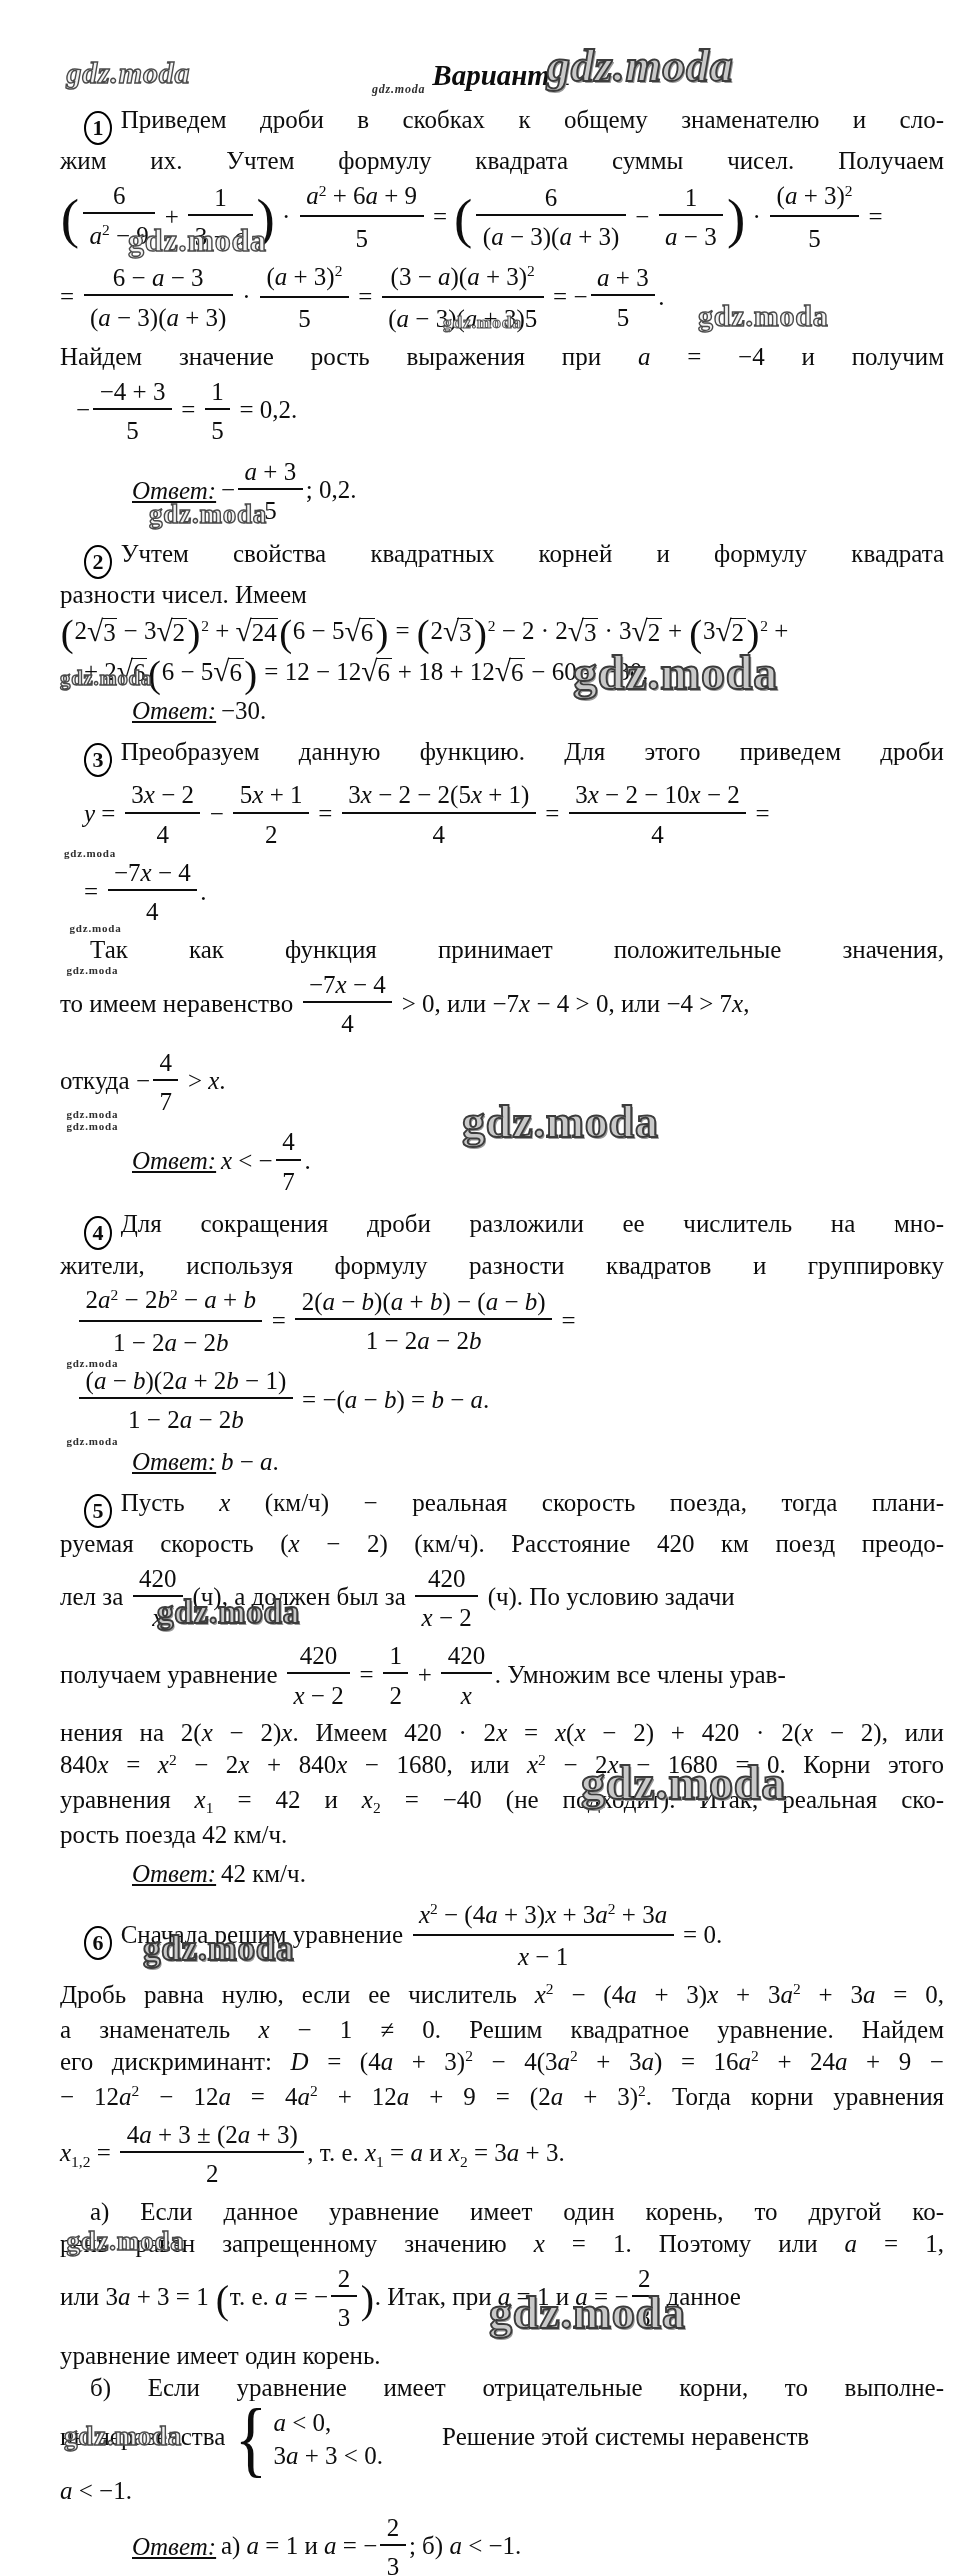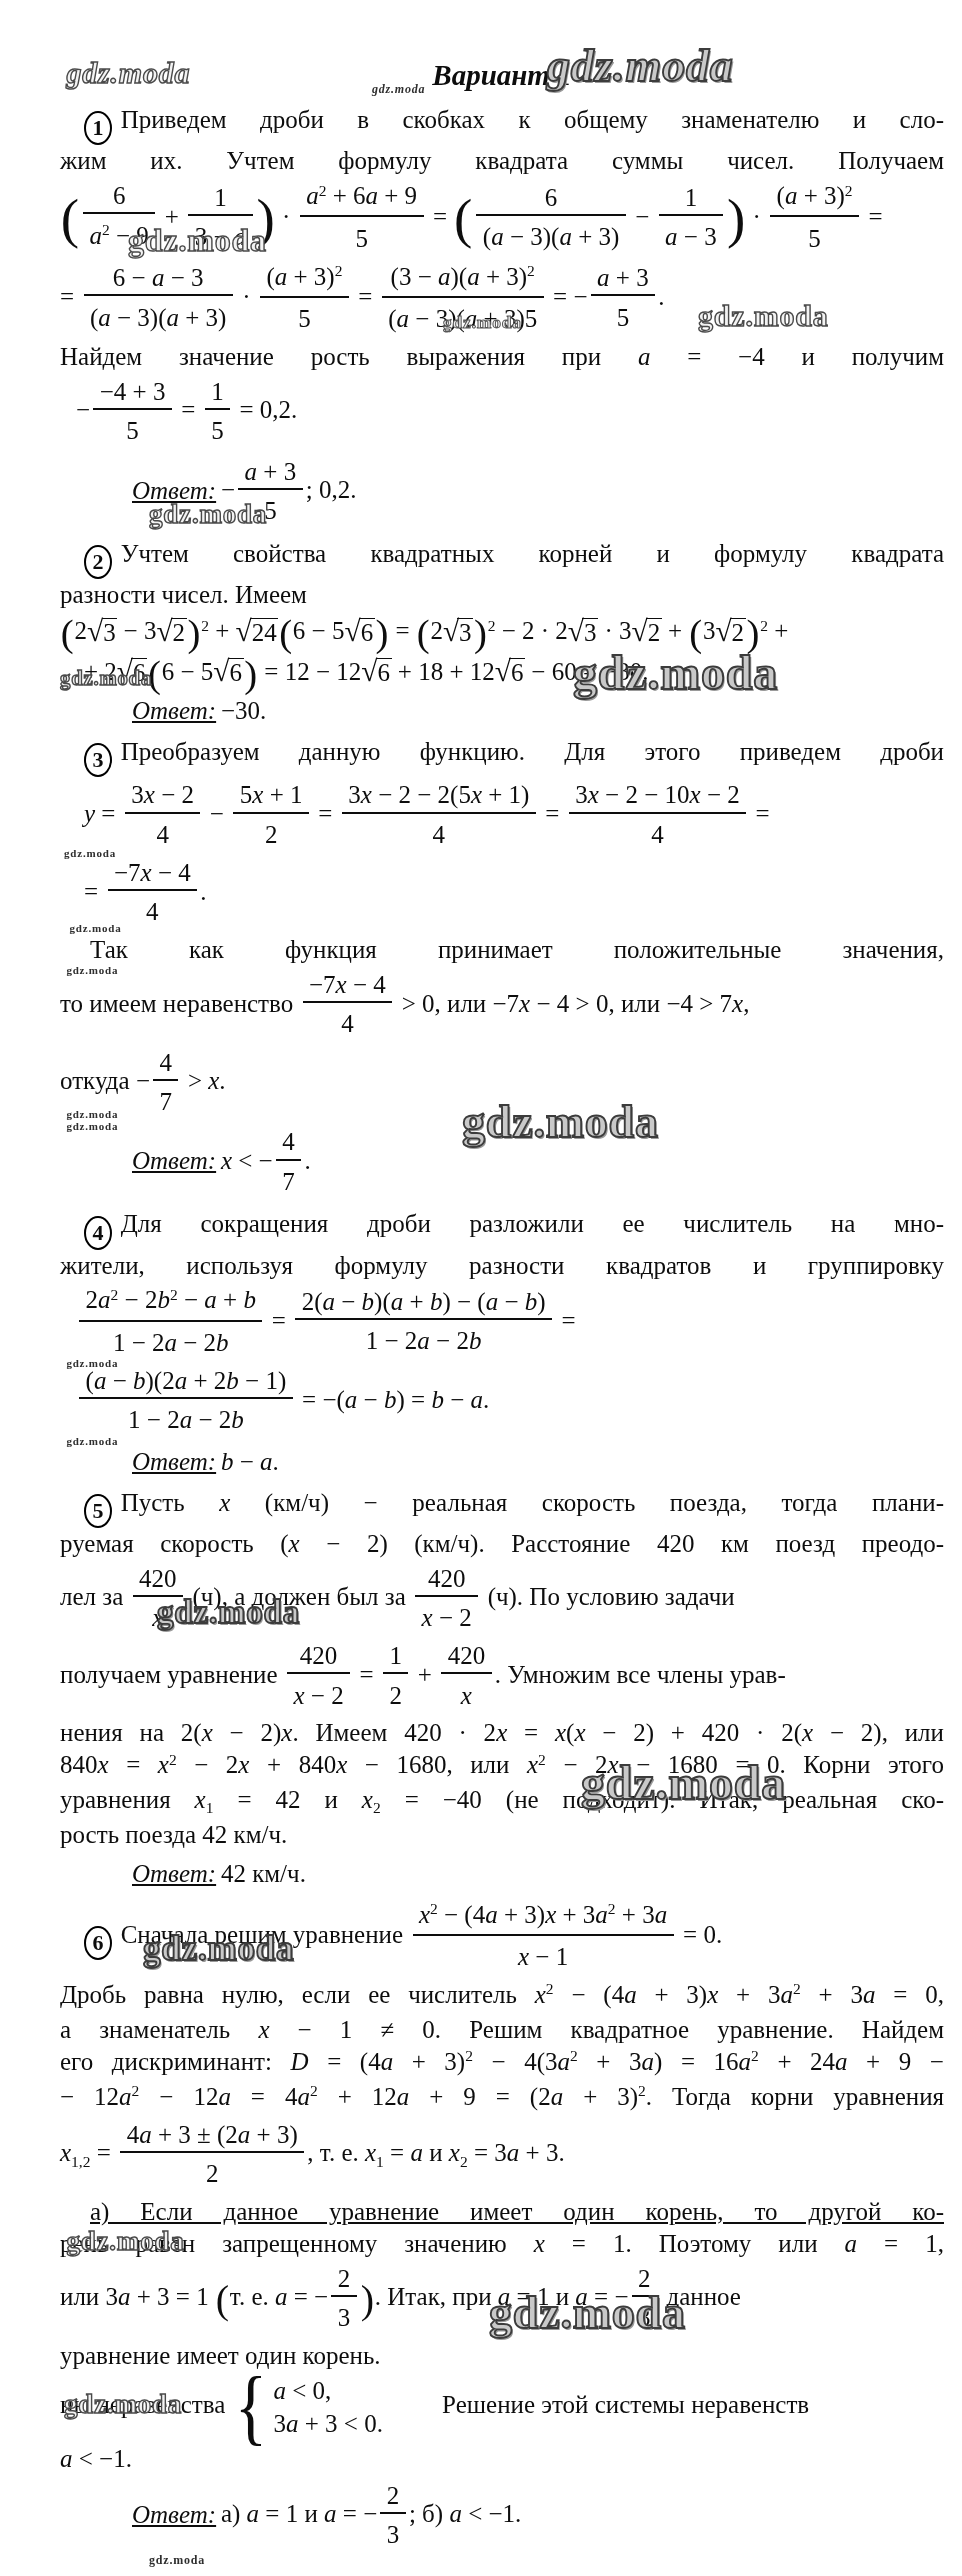--- a/index.html
+++ b/index.html
@@ -123,24 +123,25 @@
         <div class="ln jst"><span>840</span><span class="it">x</span><span> = </span><span class="it">x</span><span class="sp"><span>2</span></span><span> − 2</span><span class="it">x</span><span> + 840</span><span class="it">x</span><span> − 1680, или </span><span class="it">x</span><span class="sp"><span>2</span></span><span> − 2</span><span class="it">x</span><span> − 1680 = 0. Корни этого</span></div>
         <div class="ln jst"><span>уравнения </span><span class="it">x</span><span class="sb"><span>1</span></span><span> = 42 и </span><span class="it">x</span><span class="sb"><span>2</span></span><span> = −40 (не подходит). Итак, реальная ско-</span></div>
         <div class="ln"><span>рость поезда 42 км/ч.</span><span class="wm grunge" style="left: 521px; top: -52px; font-size: 48px;">gdz.moda</span></div>
         <div class="ln ans"><span class="al">Ответ:</span><span>42 км/ч.</span></div>
         <div class="ln fml pstart" style="padding-left: 24px;"><span class="pnum">6</span><span>Сначала решим уравнение </span><span class="fr"><span class="n"><span class="it">x</span><span class="sp"><span>2</span></span><span> − (4</span><span class="it">a</span><span> + 3)</span><span class="it">x</span><span> + 3</span><span class="it">a</span><span class="sp"><span>2</span></span><span> + 3</span><span class="it">a</span></span><span class="d"><span class="it">x</span><span> − 1</span></span></span><span> = 0.</span></div>
         <div class="ln jst"><span>Дробь равна нулю, если ее числитель </span><span class="it">x</span><span class="sp"><span>2</span></span><span> − (4</span><span class="it">a</span><span> + 3)</span><span class="it">x</span><span> + 3</span><span class="it">a</span><span class="sp"><span>2</span></span><span> + 3</span><span class="it">a</span><span> = 0,</span><span class="wm grunge" style="left: 83px; top: -46px; font-size: 35px;">gdz.moda</span></div>
         <div class="ln jst"><span>а знаменатель </span><span class="it">x</span><span> − 1 ≠ 0. Решим квадратное уравнение. Найдем</span></div>
         <div class="ln jst"><span>его дискриминант: </span><span class="it">D</span><span> = (4</span><span class="it">a</span><span> + 3)</span><span class="sp"><span>2</span></span><span> − 4(3</span><span class="it">a</span><span class="sp"><span>2</span></span><span> + 3</span><span class="it">a</span><span>) = 16</span><span class="it">a</span><span class="sp"><span>2</span></span><span> + 24</span><span class="it">a</span><span> + 9 −</span></div>
         <div class="ln jst"><span>− 12</span><span class="it">a</span><span class="sp"><span>2</span></span><span> − 12</span><span class="it">a</span><span> = 4</span><span class="it">a</span><span class="sp"><span>2</span></span><span> + 12</span><span class="it">a</span><span> + 9 = (2</span><span class="it">a</span><span> + 3)</span><span class="sp"><span>2</span></span><span>. Тогда корни уравнения</span></div>
         <div class="ln fml"><span class="it">x</span><span class="sb"><span>1,2</span></span><span> = </span><span class="fr"><span class="n"><span>4</span><span class="it">a</span><span> + 3 ± (2</span><span class="it">a</span><span> + 3)</span></span><span class="d"><span>2</span></span></span><span>, т. е. </span><span class="it">x</span><span class="sb"><span>1</span></span><span> = </span><span class="it">a</span><span> и </span><span class="it">x</span><span class="sb"><span>2</span></span><span> = 3</span><span class="it">a</span><span> + 3.</span></div>
-        <div class="ln jst" style="padding-left: 30px; text-decoration: underline;"><span>а) Если данное уравнение имеет один корень, то другой ко-</span></div>
+        <div class="ln jst" style="padding-left: 30px;"><span>а) Если данное уравнение имеет один корень, то другой ко-</span></div>
         <div class="ln jst"><span>рень равен запрещенному значению </span><span class="it">x</span><span> = 1. Поэтому или </span><span class="it">a</span><span> = 1,</span></div>
         <div class="ln fml"><span>или 3</span><span class="it">a</span><span> + 3 = 1 </span><span class="bp" style="font-size: 1.6em;">(</span><span>т. е. </span><span class="it">a</span><span> = −</span><span class="fr"><span class="n"><span>2</span></span><span class="d"><span>3</span></span></span><span class="bp" style="font-size: 1.6em;">)</span><span>. Итак, при </span><span class="it">a</span><span> = 1 и </span><span class="it">a</span><span> = −</span><span class="fr"><span class="n"><span>2</span></span><span class="d"><span>3</span></span></span><span> данное</span><span class="wm outline" style="left: 6.4px; top: -38px; font-size: 27px;">gdz.moda</span></div>
         <div class="ln"><span>уравнение имеет один корень.</span><span class="wm grunge" style="left: 429px; top: -43px; font-size: 46px;">gdz.moda</span></div>
+        <div class="ln jst" style="padding-left: 30px;"><span>б) Если уравнение имеет отрицательные корни, то выполне-</span></div>
         <div class="ln fml"><span>ны неравенства </span><span class="cs">
             <span class="csb">{</span>
             <span class="rows">
               <div><span class="it">a</span><span> &lt; 0,</span></div>
               <div><span>3</span><span class="it">a</span><span> + 3 &lt; 0.</span></div>
             </span>
           </span><span class="gap" style="width: 56px;"></span><span>Решение этой системы неравенств</span><span class="wm outline" style="left: 4px; top: 12.7px; font-size: 27px;">gdz.moda</span></div>
         <div class="ln"><span class="it">a</span><span> &lt; −1.</span></div>
         <div class="ln ans"><span class="al">Ответ:</span><span>а) </span><span class="it">a</span><span> = 1 и </span><span class="it">a</span><span> = −</span><span class="fr"><span class="n"><span>2</span></span><span class="d"><span>3</span></span></span><span>; б) </span><span class="it">a</span><span> &lt; −1.</span><span class="wm tiny" style="left: 89px; top: 64px; font-size: 12px;">gdz.moda</span></div>
       </div>

